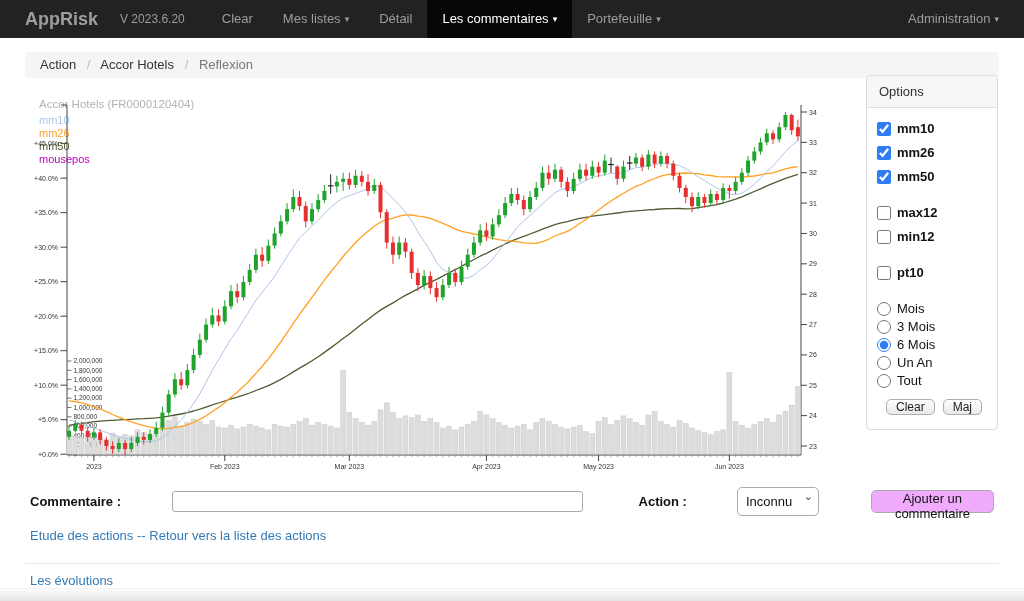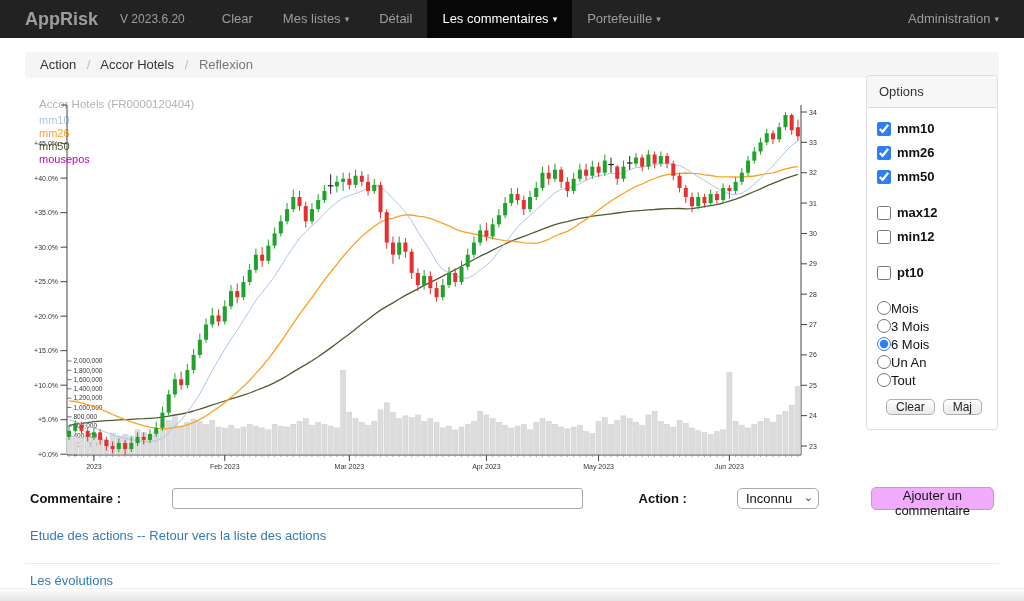--- a/index.html
+++ b/index.html
@@ -25,32 +25,32 @@
   
   .chart-wrap { position:absolute; top:93px; left:17px; width:822px; height:382px; }
   .chart-wrap svg text { font-family:"Liberation Sans", sans-serif; }
   
   .options { position:absolute; top:75px; left:866px; width:132px; background:#fff; border:1px solid #ddd; border-radius:4px; }
   .options-header { background:#f7f7f7; border-bottom:1px solid #ddd; padding:8px 12px; font-size:13px; color:#333; border-radius:4px 4px 0 0; }
   .options-body { padding:13px 10px 14px 10px; }
   .opt-row { display:flex; align-items:center; gap:6px; margin-bottom:9px; font-size:13px; font-weight:bold; color:#111; }
   .opt-row input { width:14px; height:14px; margin:0; accent-color:#2e7df6; }
   .group-gap { height:12px; }
-  .radio-row { display:flex; align-items:flex-start; margin-bottom:3px; font-size:13px; font-weight:normal; color:#111; }
+  .radio-row { display:flex; align-items:center; gap:6px; margin-bottom:3px; font-size:13px; font-weight:normal; color:#111; }
   .radio-row input { width:14px; height:14px; margin:0; accent-color:#2e7df6; }
   .btn-row { margin-top:11px; padding-left:9px; display:flex; gap:8px; }
   .btn { font-size:12px; padding:0 9px; border:1px solid #aeaeae; border-radius:5px;
     background:linear-gradient(#fefefe,#e9e9e9); color:#222; cursor:pointer; }
   
   .comment-row { position:absolute; top:487px; left:30px; right:30px; display:flex; align-items:center; font-size:13px;gap:44px; }
   .b { font-weight:bold; color:#111; white-space:nowrap; }
   .comment-input { width:556px; height:21px; margin-left:7px; border:1px solid #a9a9a9; border-radius:3px; padding:0 5px; font-size:12px; background:#fff; }
   .action-label { margin-left:12px;text-align:center; }
   .select-wrap { position:relative; margin-left:6px; }
-  .action-select { -webkit-appearance:none; appearance:none; width:82px; height:21px; border:1px solid #ababab; border-radius:5px;
+  .action-select { -webkit-appearance:none; appearance:none; width:82px; height:29px; border:1px solid #ababab; border-radius:5px;
     background:#fff; font-size:13px; padding:0 18px 0 8px; color:#111; }
   .select-chev { position:absolute; right:6px; top:3px; font-size:11px; color:#444; pointer-events:none; }
   .submit-btn { margin-left:8px; height:23px; font-size:13px; padding:0 10px; border:1px solid #ababab; border-radius:5px; background:#f0abfc; color:#111; cursor:pointer; }
   
   .links-row { position:absolute; top:528px; left:30px; font-size:13px; }
   a.lnk { color:#337ab7; text-decoration:none; cursor:pointer; }
   .lnk-sep { color:#337ab7; }
   .divider { position:absolute; top:563px; left:25px; right:25px; border-top:1px solid #e9e9e9; }
   .evolutions { position:absolute; top:573px; left:30px; font-size:13px; }
   .bottom-band { position:absolute; top:588px; left:0; right:0; height:13px;

